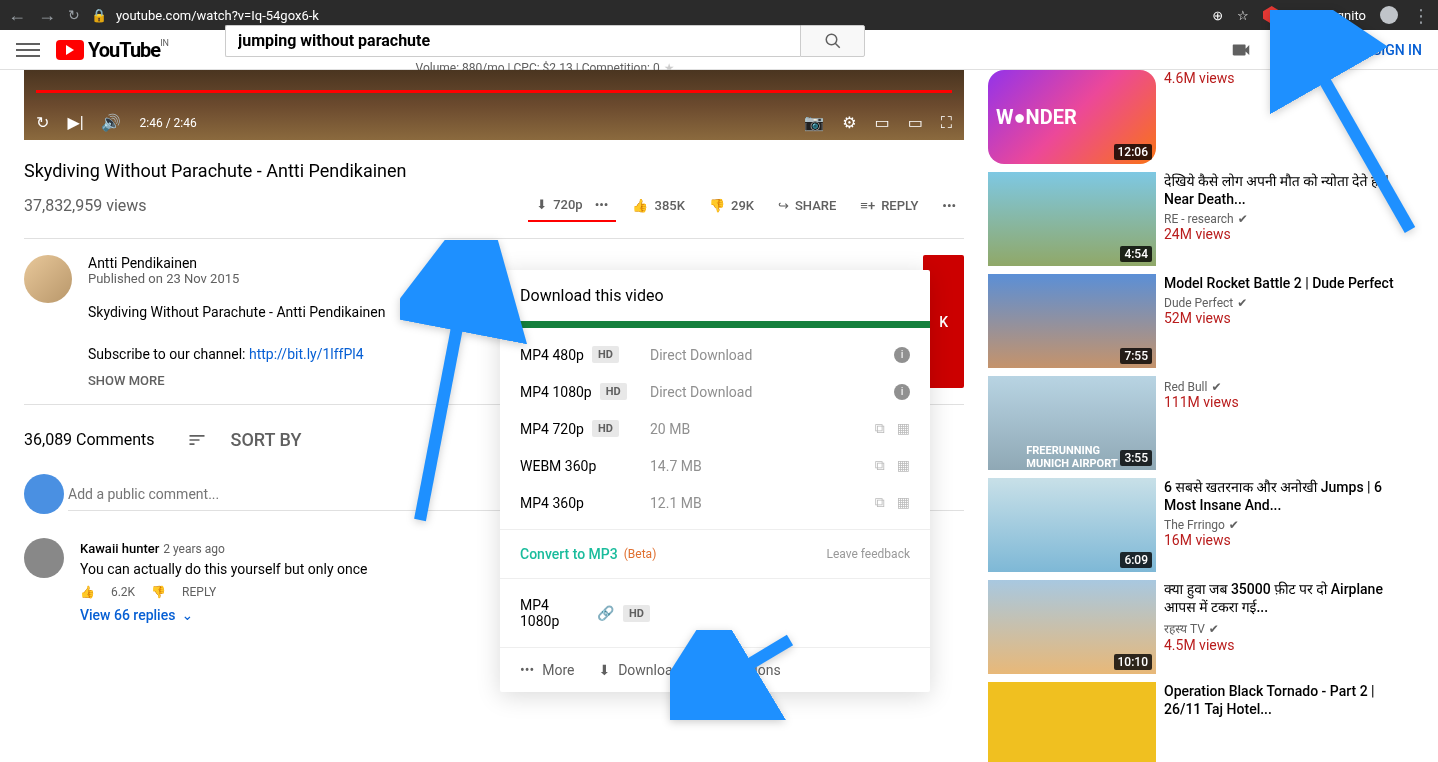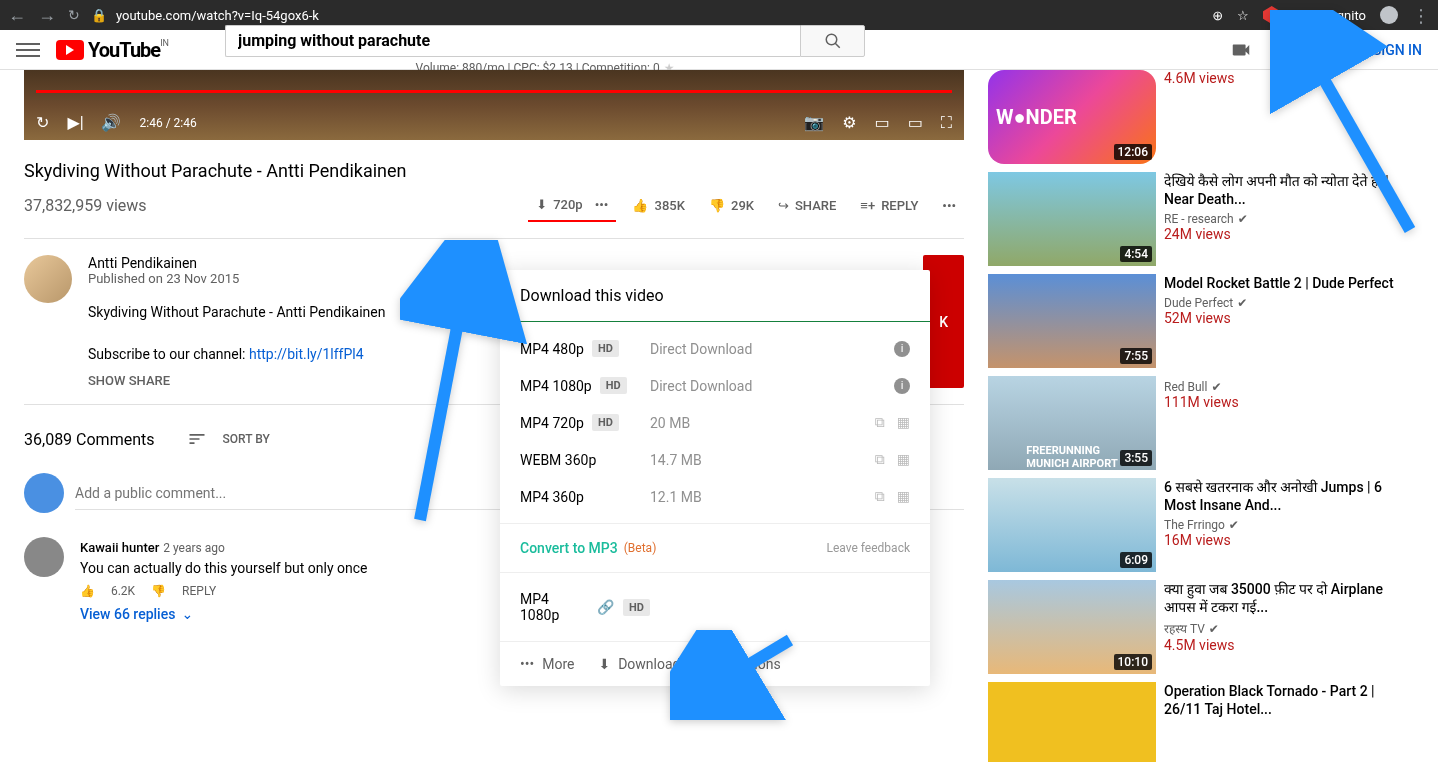--- a/index.html
+++ b/index.html
@@ -63,22 +63,22 @@
 .channel-name { font-size: 14px; font-weight: 400; }
 .pub-date { font-size: 13px; color: #606060; }
 .desc { margin-top: 16px; font-size: 14px; line-height: 1.5; }
 .desc a { color: #065fd4; text-decoration: none; }
 .show-more { color: #606060; font-size: 13px; font-weight: 500; margin-top: 8px; cursor: pointer; }
 .sub-btn { background: #cc0000; color: #fff; padding: 10px 16px; font-size: 14px; font-weight: 500; border: none; border-radius: 2px; cursor: pointer; }
 
 
 .comments-header { display: flex; align-items: center; gap: 32px; margin-top: 24px; }
 .comments-count { font-size: 16px; }
-.sort-by { display: flex; align-items: center; gap: 16px; color: #606060; font-size: 12px; font-weight: 500; cursor: pointer; }
-.add-comment { display: flex; gap: 11px; margin-top: 24px; align-items: center; }
+.sort-by { display: flex; align-items: center; gap: 24px; color: #606060; font-size: 18px; font-weight: 500; cursor: pointer; }
+.add-comment { display: flex; gap: 4px; margin-top: 24px; align-items: center; }
 .comment-avatar { width: 40px; height: 40px; border-radius: 50%; background: #4a90e2; }
 .comment-input { flex: 1; border: none; border-bottom: 1px solid #e0e0e0; padding: 8px 0; font-size: 14px; color: #606060; }
 .comment { display: flex; gap: 16px; margin-top: 24px; }
 .comment-av { width: 40px; height: 40px; border-radius: 50%; background: #888; }
 .comment-body { flex: 1; }
 .comment-author { font-size: 13px; font-weight: 500; }
 .comment-date { font-size: 12px; color: #606060; }
 .comment-text { font-size: 14px; margin-top: 4px; }
 .comment-actions { display: flex; gap: 16px; margin-top: 8px; font-size: 12px; color: #606060; align-items:center;}
 .view-replies { color: #065fd4; font-size: 14px; font-weight: 500; margin-top: 8px; cursor: pointer; display:flex; align-items:center; gap:6px;}
@@ -95,21 +95,21 @@
 .thumb.yellow { background: #f0c020; }
 .duration { position: absolute; bottom: 4px; right: 4px; background: rgba(0,0,0,0.8); color: #fff; font-size: 12px; padding: 1px 4px; border-radius: 2px; font-weight:500;}
 .rec-meta { flex: 1; }
 .rec-title { font-size: 14px; font-weight: 500; line-height: 1.3; }
 .rec-ch { font-size: 12px; color: #606060; margin-top: 4px; display:flex; align-items:center; gap:4px;}
 .rec-views { font-size: 14px; color: #b91c1c; }
 .verified { color:#606060; }
 
 
 .popup { position: absolute; left: 500px; top: 270px; width: 430px; background: #fff; box-shadow: 0 4px 24px rgba(0,0,0,0.15); border-radius: 2px; z-index: 100; }
-.popup-header { padding: 16px 20px; font-size: 16px; font-weight: 400; border-bottom: 1px solid #15803d; }
+.popup-header { padding: 16px 20px; font-size: 16px; font-weight: 400; border-bottom: 7px solid #15803d; }
 .popup-list { padding: 8px 0; border-bottom: 1px solid #eee; }
 .dl-row { display: flex; align-items: center; padding: 10px 20px; font-size: 14px; }
 .dl-format { width: 130px; display:flex; align-items:center; gap:8px; }
 .hd-badge { background: #e8e8e8; color: #606060; font-size: 11px; padding: 2px 6px; border-radius: 2px; font-weight:bold;}
 .dl-size { color: #909090; flex: 1; }
 .dl-icons { display: flex; gap: 12px; color: #bbb; font-size:14px;}
 .info-icon { width:16px; height:16px; border-radius:50%; background:#909090; color:#fff; font-size:11px; display:flex; align-items:center; justify-content:center;}
 .mp3-row { padding: 16px 20px; display: flex; align-items: center; border-bottom: 1px solid #eee; }
 .mp3-link { color: #1abc9c; font-weight: 500; font-size: 14px; }
 .beta { color: #e07030; font-size: 12px; margin-left: 6px; }
@@ -251,21 +251,21 @@
     <div class="channel-row">
       <div class="avatar"></div>
       <div class="channel-info">
         <div class="channel-name">Antti Pendikainen</div>
         <div class="pub-date">Published on 23 Nov 2015</div>
         <div class="desc">
           <div>Skydiving Without Parachute - Antti Pendikainen</div>
           <br>
           <span>Subscribe to our channel: </span><a href="#">http://bit.ly/1lffPl4</a>
         </div>
-        <div class="show-more">SHOW SHARE</div>
+        <div class="show-more">SHOW MORE</div>
       </div>
       <button class="sub-btn">K</button>
     </div>
 
     <div class="comments-header">
       <span class="comments-count">36,089 Comments</span>
       <div class="sort-by">
         <svg width="20" height="20" viewBox="0 0 24 24" fill="#606060">
             <path d="M3 18h6v-2H3v2zM3 6v2h18V6H3zm0 7h12v-2H3v2z"></path>
           </svg>

